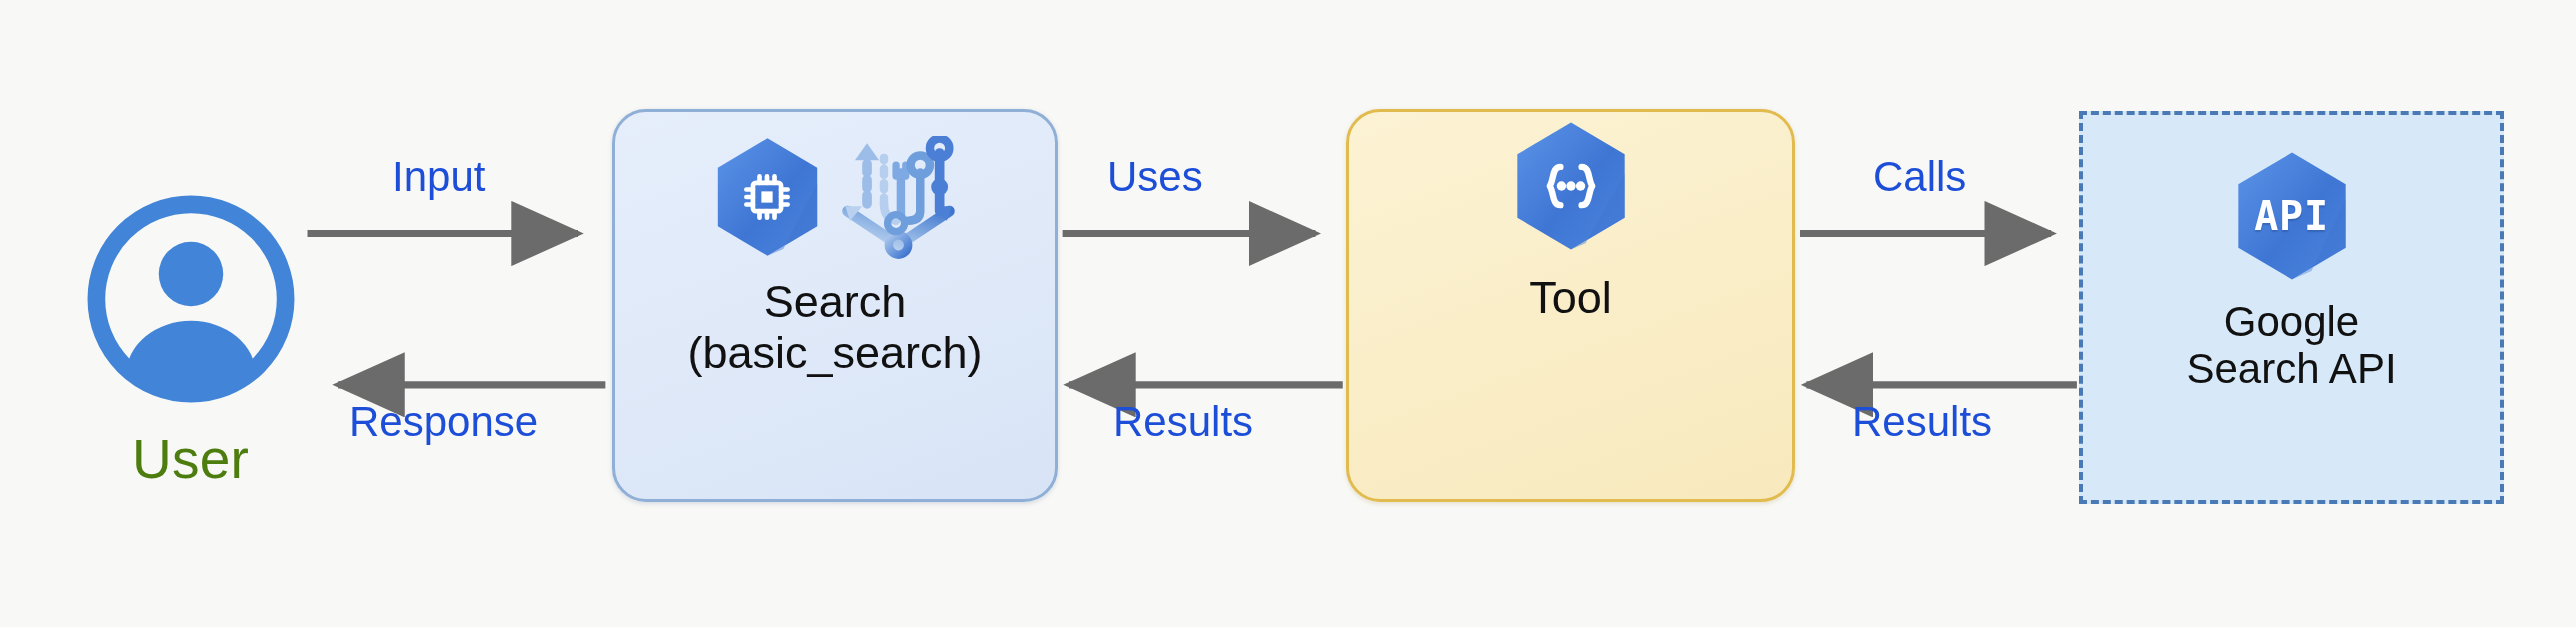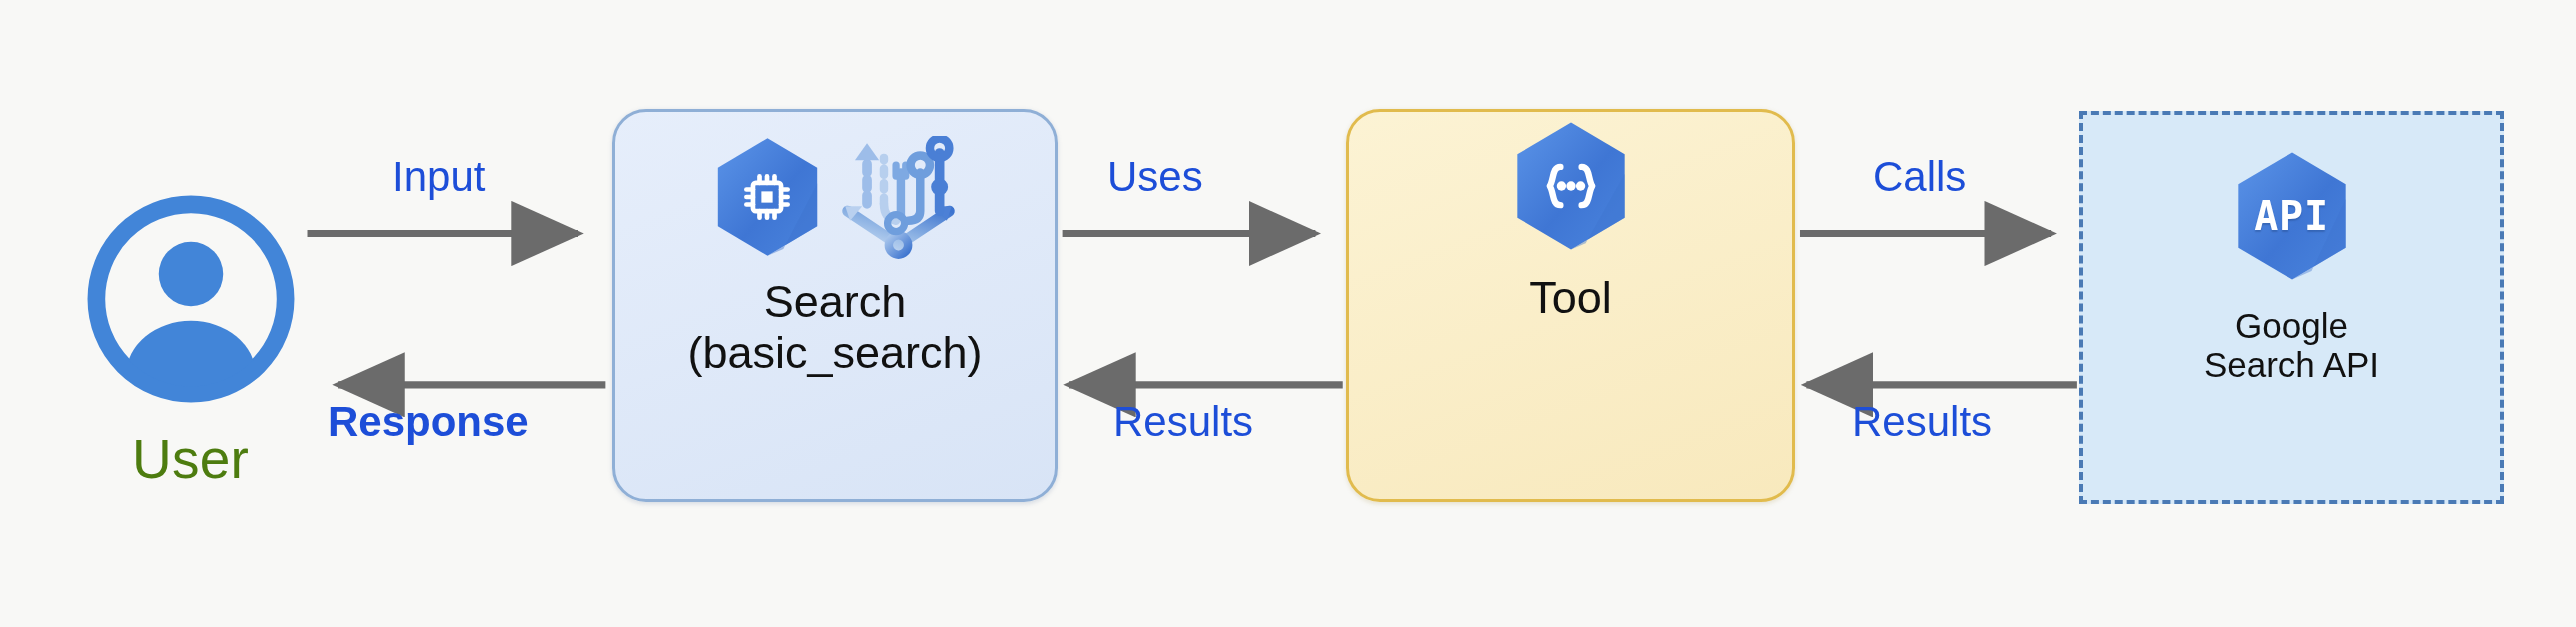--- a/index.html
+++ b/index.html
@@ -57,21 +57,21 @@
   }
   #tool-box .node-title{margin-top:21px;}
 
   
   #api-box{
     left:2079px;top:111px;width:425px;height:393px;
     background:#d7e9f8;
     border:4px dashed #4a7ab5;
     padding-top:35px;
   }
-  #api-box .node-title{margin-top:24px;font-size:35px;}
+  #api-box .node-title{margin-top:16px;font-size:42px;}
 
   
   .hex{
     position:relative;
     width:113px;height:122px;
     display:flex;align-items:center;justify-content:center;
   }
   .hex .hex-bg{
     position:absolute;left:0;top:0;width:100%;height:100%;
   }
@@ -270,20 +270,20 @@
     <g>
       <line x1="2236" y1="290" x2="2548" y2="290" stroke="#6b6b6b" stroke-width="9" marker-end="url(#arrowR)"></line>
     </g>
 
     <g>
       <line x1="2580" y1="478" x2="2244" y2="478" stroke="#6b6b6b" stroke-width="9" marker-end="url(#arrowL)"></line>
     </g>
   </svg>
 
   <div class="arrow-label" style="left:392px;top:153px;">Input</div>
-  <div class="arrow-label" style="left:328px;top:398px;font-weight:bold;">Response</div>
+  <div class="arrow-label" style="left:349px;top:398px;">Response</div>
   <div class="arrow-label" style="left:1107px;top:153px;">Uses</div>
   <div class="arrow-label" style="left:1113px;top:398px;">Results</div>
   <div class="arrow-label" style="left:1873px;top:153px;">Calls</div>
   <div class="arrow-label" style="left:1852px;top:398px;">Results</div>
 
 </div>
 
 
 </body></html>

